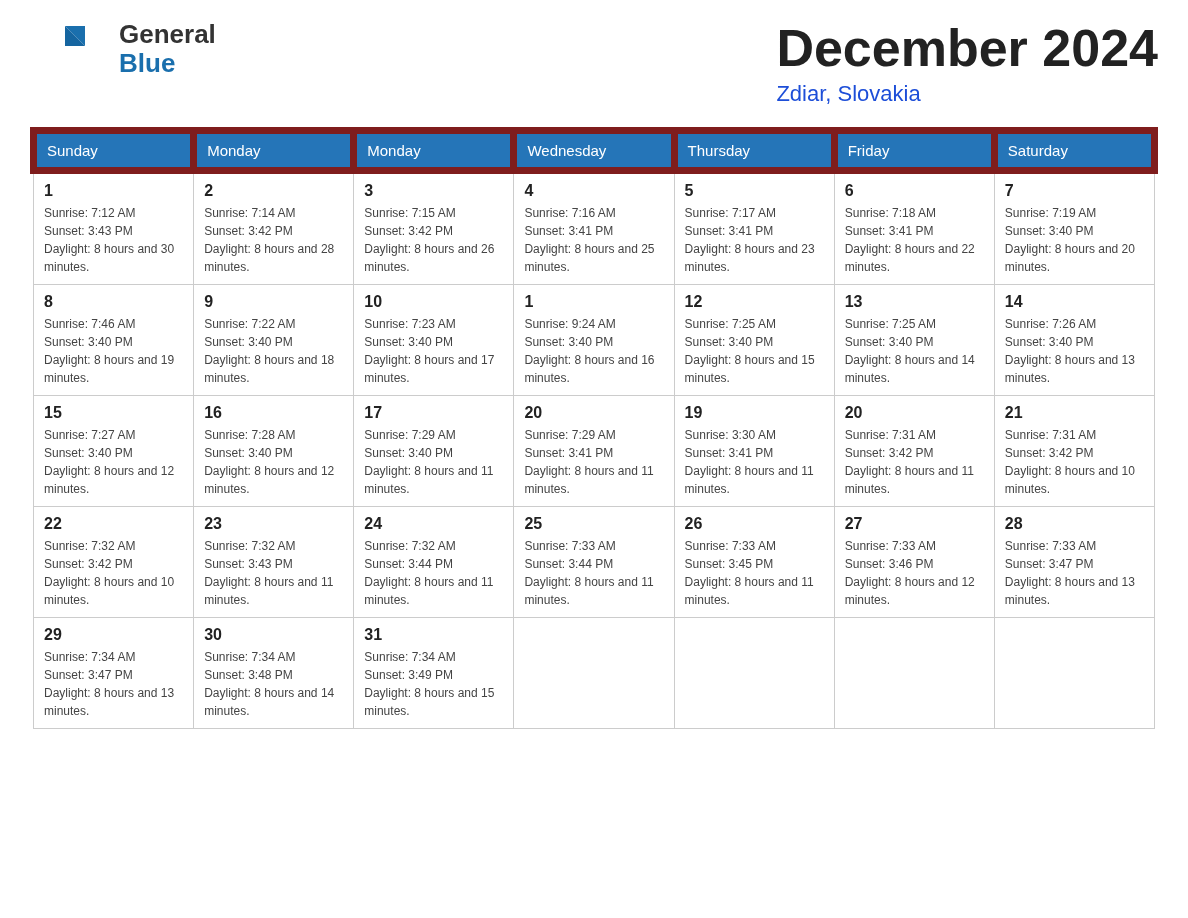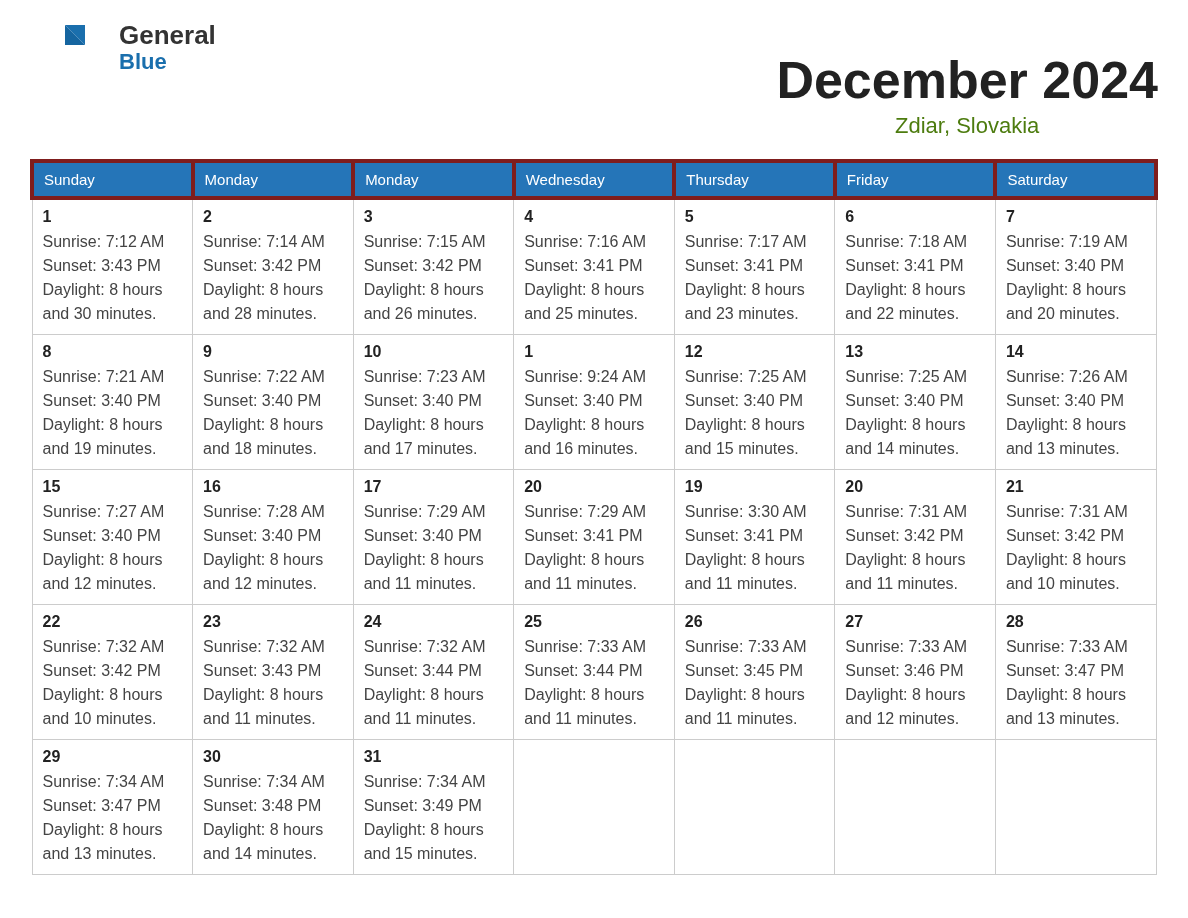--- a/index.html
+++ b/index.html
@@ -18,71 +18,70 @@
       margin-bottom: 20px;
     }
 
     .logo {
       display: flex;
       flex-direction: column;
       align-items: flex-start;
     }
 
     .title-section {
-      text-align: center;
-      margin-top: 32px;
+      text-align: left;
     }
 
     .month-title {
       font-size: 52px;
       font-weight: bold;
       color: #222;
       line-height: 1.1;
     }
 
     .location {
       font-size: 22px;
-      color: #4d7c0f;
+      color: #1d4ed8;
       margin-top: 4px;
     }
 
     .calendar-table {
       width: 100%;
       border-collapse: collapse;
       border: 1px solid #cccccc;
     }
 
     .calendar-table th {
       background-color: #2575b8;
       color: white;
       text-align: left;
       padding: 8px 10px;
       font-size: 15px;
       font-weight: normal;
-      border: 4px solid #7f1d1d;
+      border: 7px solid #7f1d1d;
     }
 
     .calendar-table td {
       vertical-align: top;
       padding: 8px 10px;
       border: 1px solid #cccccc;
       width: calc(100% / 7);
       min-height: 100px;
     }
 
     .day-number {
       font-size: 16px;
       font-weight: bold;
       color: #222;
       display: block;
       margin-bottom: 4px;
     }
 
     .day-info {
-      font-size: 16px;
+      font-size: 12px;
       color: #444;
       line-height: 1.5;
     }
 
     .empty-cell {
       background: #ffffff;
     }
 
     .logo-wrapper {
       display: flex;
@@ -103,21 +102,21 @@
 
       <svg width="60" height="55" viewBox="0 0 60 55" class="logo-svg">
 
         <polygon points="35,5 55,5 55,25" fill="#1a6fad"></polygon>
         <polygon points="35,5 55,25 35,25" fill="#1565a0"></polygon>
       </svg>
       <div>
         <div style="font-size:26px; font-weight:bold; color:#333; line-height:1.1;">
           <span>General</span>
         </div>
-        <div style="font-size:22px; font-weight:bold; color:#1a6fad; line-height:1.1;">
+        <div style="font-size:26px; font-weight:bold; color:#1a6fad; line-height:1.1;">
           <span>Blue</span>
         </div>
       </div>
     </div>
   </div>
   <div class="title-section">
     <div class="month-title">December 2024</div>
     <div class="location">Zdiar, Slovakia</div>
   </div>
 </div>
@@ -190,21 +189,21 @@
           <span>Sunrise: 7:19 AM</span><br>
           <span>Sunset: 3:40 PM</span><br>
           <span>Daylight: 8 hours and 20 minutes.</span>
         </div>
       </td>
       </tr>
       <tr>
         <td>
         <span class="day-number">8</span>
         <div class="day-info">
-          <span>Sunrise: 7:21 AM</span><br>
+          <span>Sunrise: 7:46 AM</span><br>
           <span>Sunset: 3:40 PM</span><br>
           <span>Daylight: 8 hours and 19 minutes.</span>
         </div>
       </td>
         <td>
         <span class="day-number">9</span>
         <div class="day-info">
           <span>Sunrise: 7:22 AM</span><br>
           <span>Sunset: 3:40 PM</span><br>
           <span>Daylight: 8 hours and 18 minutes.</span>

